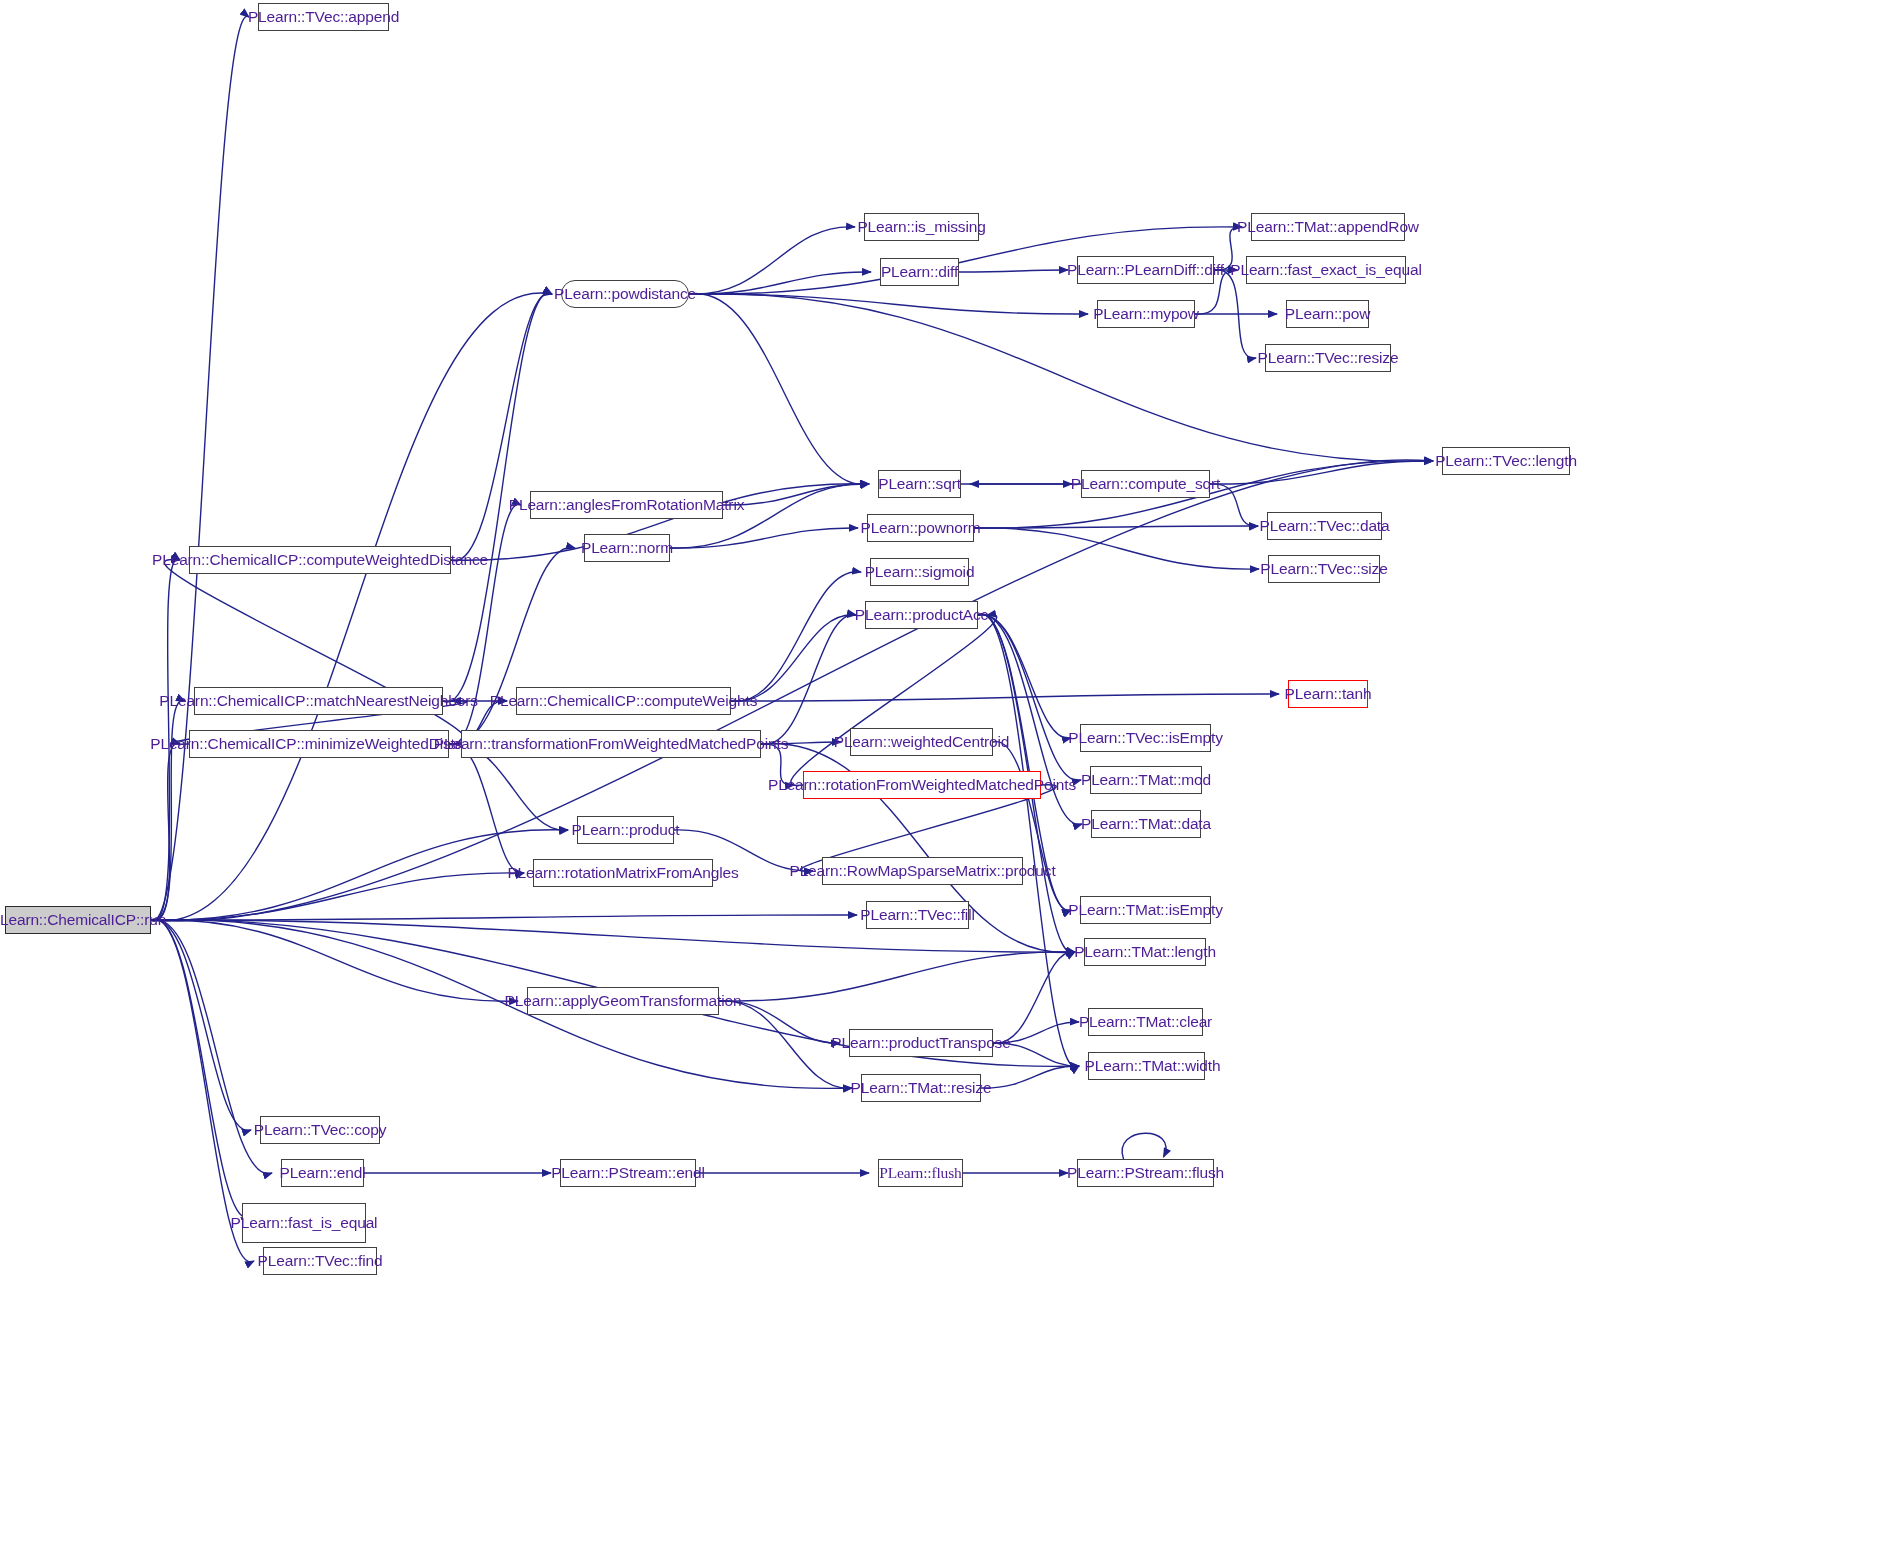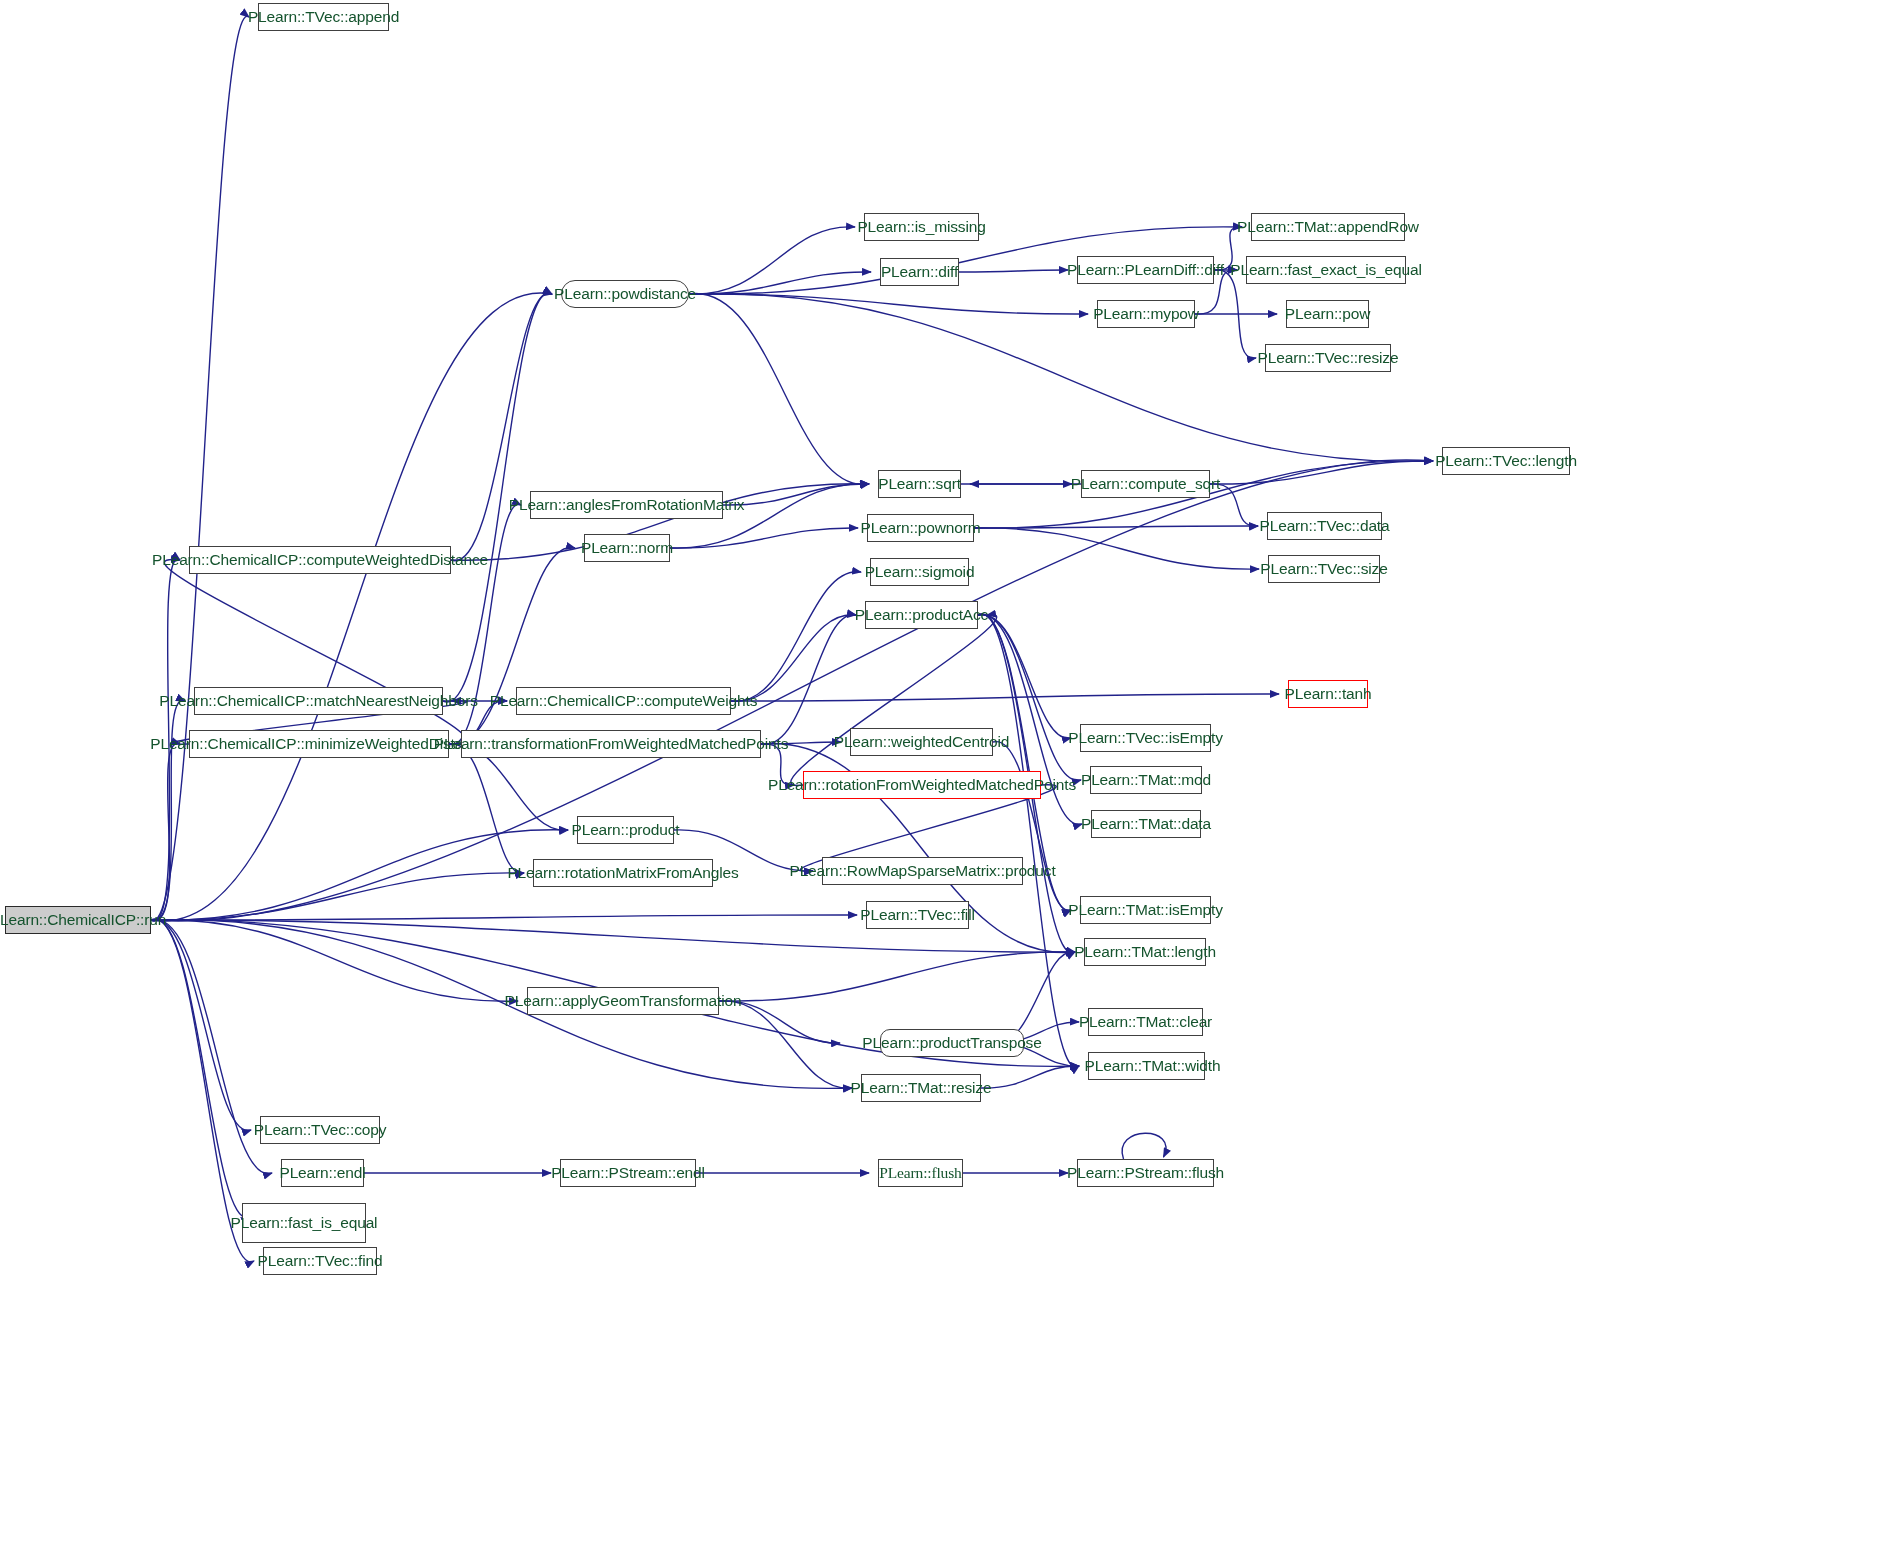--- a/index.html
+++ b/index.html
@@ -24,21 +24,21 @@
     top: 0;
     width: 1901px;
     height: 1549px;
     pointer-events: none;
   }
   .node {
     position: absolute;
     box-sizing: border-box;
     border: 1px solid #404040;
     background: #ffffff;
-    color: #14532d;
+    color: #4c1d95;
     font-size: 15.5px;
     line-height: 1;
     white-space: nowrap;
     display: flex;
     align-items: center;
     justify-content: center;
     padding: 0 7px;
     letter-spacing: -0.15px;
   }
   .node.highlight {
@@ -175,21 +175,21 @@
       <div class="node" style="left: 1091px; top: 810px; width: 110px; height: 28px;">PLearn::TMat::data</div>
       <div class="node" style="left: 577px; top: 816px; width: 97px; height: 28px;">PLearn::product</div>
       <div class="node" style="left: 822px; top: 857px; width: 201px; height: 28px;">PLearn::RowMapSparseMatrix::product</div>
       <div class="node" style="left: 533px; top: 859px; width: 180px; height: 28px;">PLearn::rotationMatrixFromAngles</div>
       <div class="node" style="left: 1080px; top: 896px; width: 131px; height: 28px;">PLearn::TMat::isEmpty</div>
       <div class="node" style="left: 866px; top: 901px; width: 103px; height: 28px;">PLearn::TVec::fill</div>
       <div class="node highlight" style="left: 5px; top: 906px; width: 146px; height: 28px;">PLearn::ChemicalICP::run</div>
       <div class="node" style="left: 1084px; top: 938px; width: 122px; height: 28px;">PLearn::TMat::length</div>
       <div class="node" style="left: 527px; top: 987px; width: 192px; height: 28px;">PLearn::applyGeomTransformation</div>
       <div class="node" style="left: 1088px; top: 1008px; width: 115px; height: 28px;">PLearn::TMat::clear</div>
-      <div class="node" style="left: 880px; top: 1029px; width: 144px; height: 28px; border-radius: 10px;">PLearn::productTranspose</div>
+      <div class="node" style="left: 849px; top: 1029px; width: 144px; height: 28px;">PLearn::productTranspose</div>
       <div class="node" style="left: 1088px; top: 1052px; width: 117px; height: 28px; padding-left: 19px;">PLearn::TMat::width</div>
       <div class="node" style="left: 861px; top: 1074px; width: 120px; height: 28px;">PLearn::TMat::resize</div>
       <div class="node" style="left: 260px; top: 1116px; width: 120px; height: 28px;">PLearn::TVec::copy</div>
       <div class="node" style="left: 281px; top: 1159px; width: 83px; height: 28px;">PLearn::endl</div>
       <div class="node" style="left: 560px; top: 1159px; width: 136px; height: 28px;">PLearn::PStream::endl</div>
       <div class="node" style="left: 878px; top: 1159px; width: 85px; height: 28px; font-family: Liberation Serif, serif;">PLearn::flush</div>
       <div class="node" style="left: 1077px; top: 1159px; width: 137px; height: 28px;">PLearn::PStream::flush</div>
       <div class="node" style="left: 242px; top: 1203px; width: 124px; height: 40px;">PLearn::fast_is_equal</div>
       <div class="node" style="left: 263px; top: 1247px; width: 114px; height: 28px;">PLearn::TVec::find</div>
     </div>

